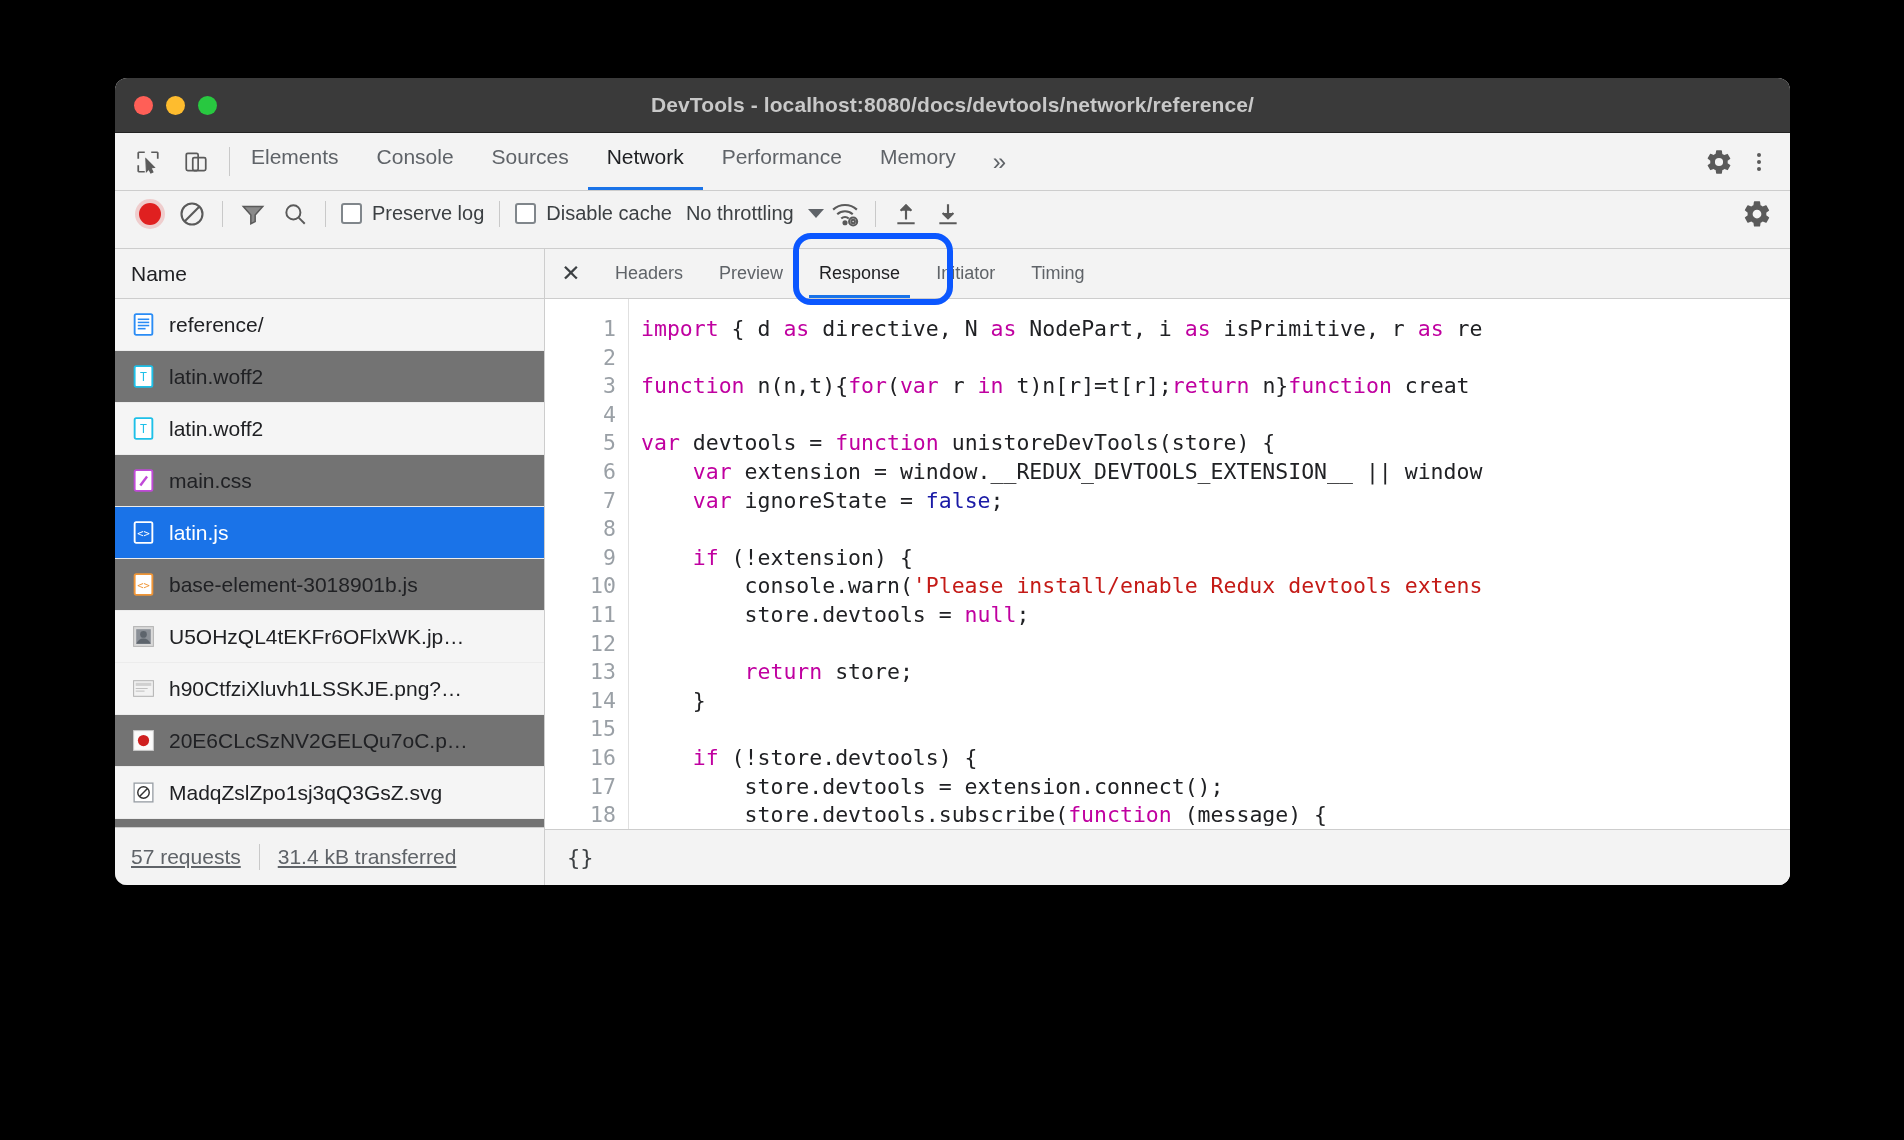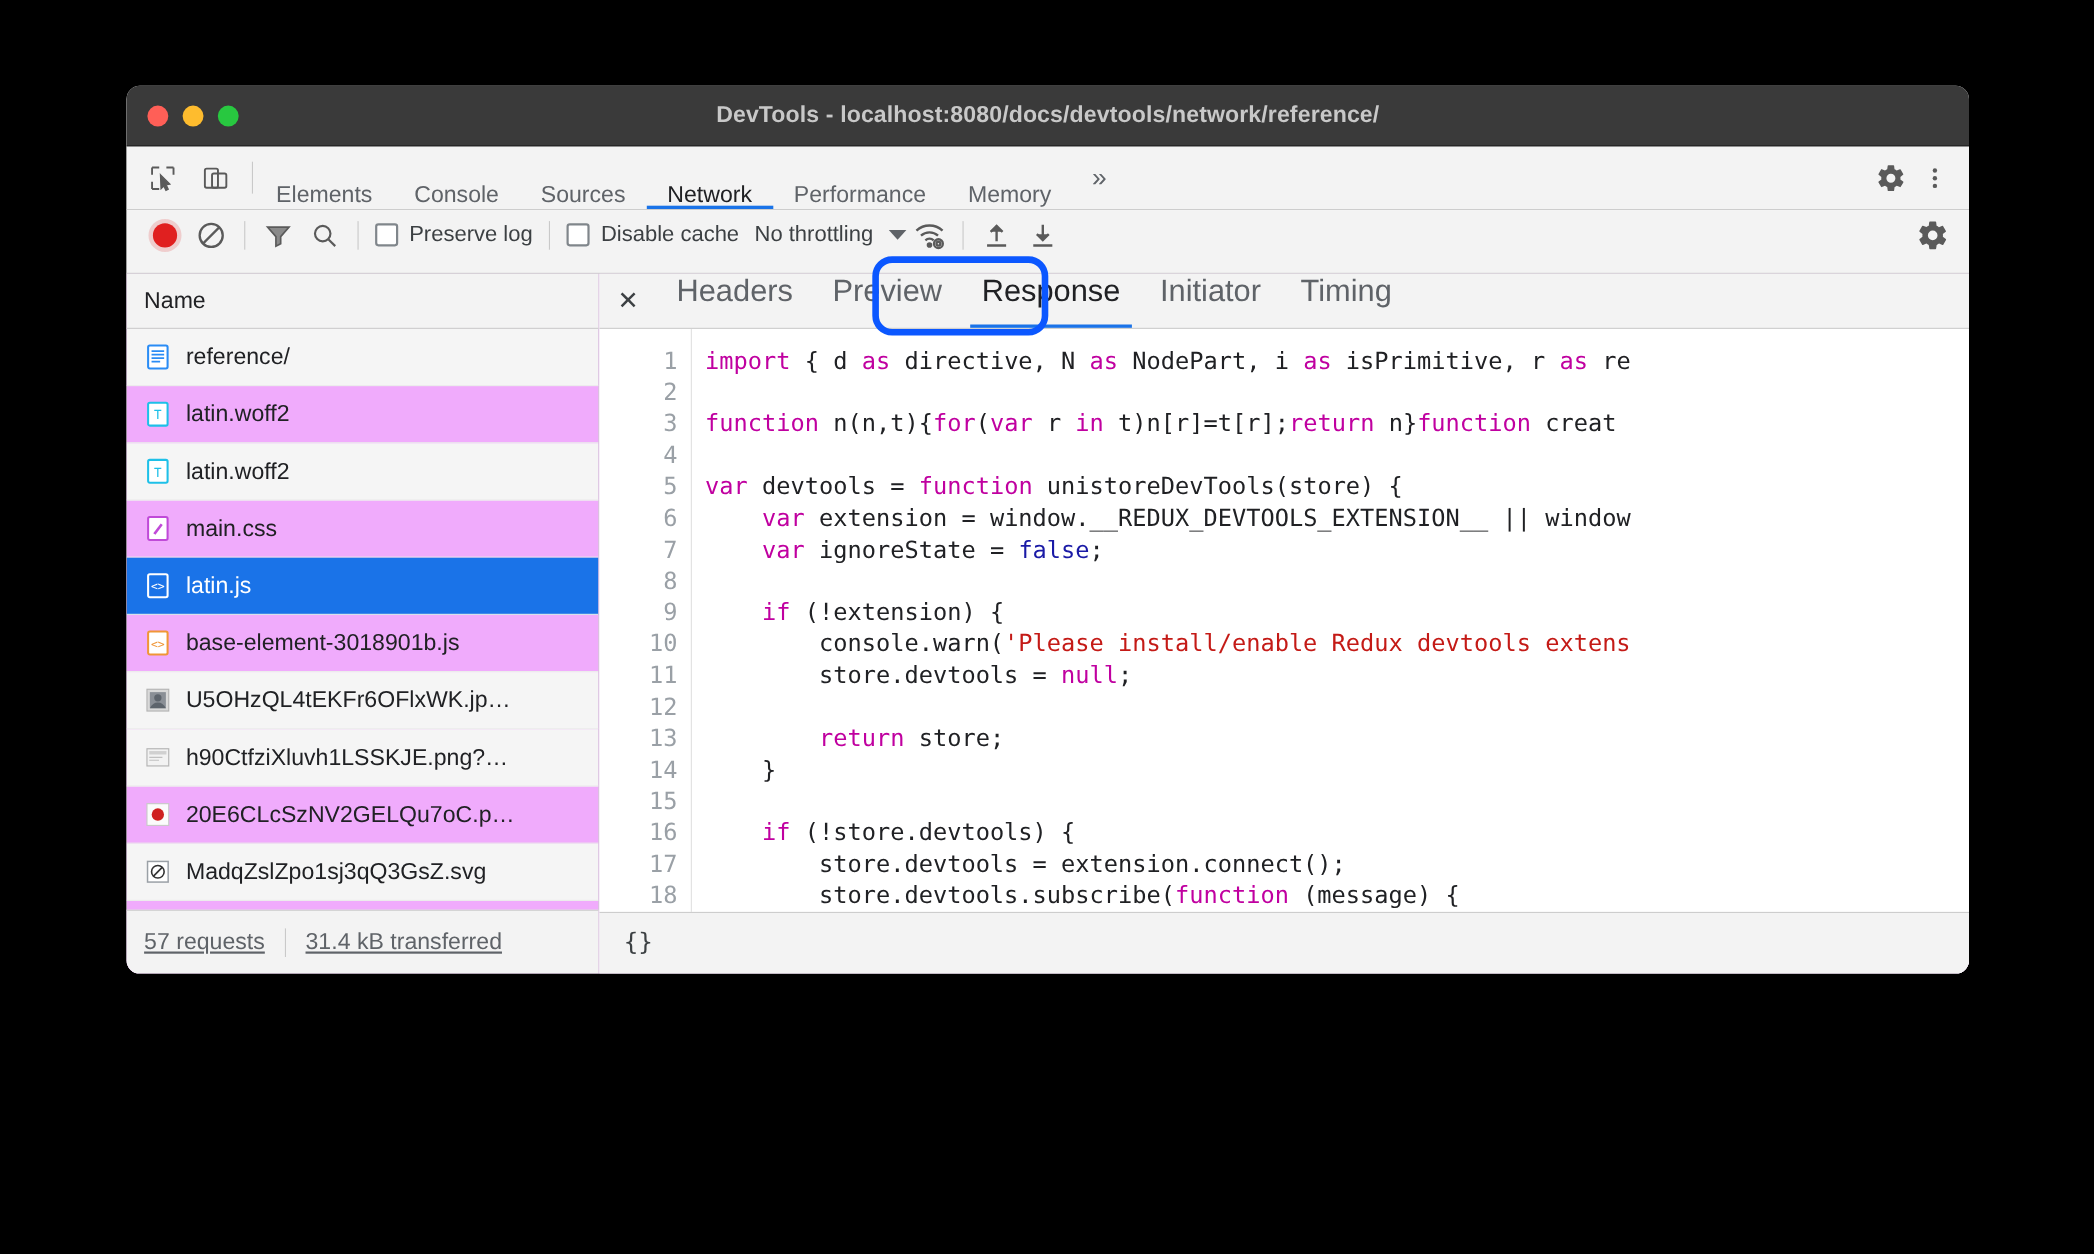--- a/index.html
+++ b/index.html
@@ -80,22 +80,22 @@
     color: #5a5a5a;
   }
   .vsep {
     width: 1px;
     background: #c9c9c9;
     margin: 14px 2px;
     flex: none;
   }
   .tabs { display: flex; align-items: stretch; }
   .tab {
-    display: flex; align-items: flex-end;
-    padding: 0 19px;
+    display: flex; align-items: flex-start;
+    padding: 12px 19px;
     font-size: 21px;
     color: #5f6368;
     white-space: nowrap;
     position: relative;
   }
   .tab.active { color: #202124; }
   .tab.active::after {
     content: "";
     position: absolute;
     left: 0; right: 0; bottom: 0;
@@ -164,21 +164,21 @@
     border-left: 8px solid transparent;
     border-right: 8px solid transparent;
     border-top: 9px solid #5f6368;
   }
 
   
   .body {
     flex: 1;
     display: flex;
     min-height: 0;
-    background: #f0abfc;
+    background: #737373;
   }
 
   
   .left {
     width: 430px;
     flex: none;
     display: flex;
     flex-direction: column;
     border-right: 1px solid #cdcdcd;
     min-height: 0;
@@ -252,23 +252,23 @@
     flex: none;
     position: relative;
   }
   .close-x {
     display: flex; align-items: center; justify-content: center;
     width: 52px;
     color: #3c4043;
     font-size: 23px;
   }
   .subtab {
-    display: flex; align-items: flex-start;
+    display: flex; align-items: center;
     padding: 0 18px;
-    font-size: 28px;
+    font-size: 18px;
     color: #5f6368;
     position: relative;
     white-space: nowrap;
   }
   .subtab.active { color: #202124; }
   .subtab.active::after {
     content: "";
     position: absolute;
     left: 8px; right: 8px; bottom: 0;
     height: 3px;

